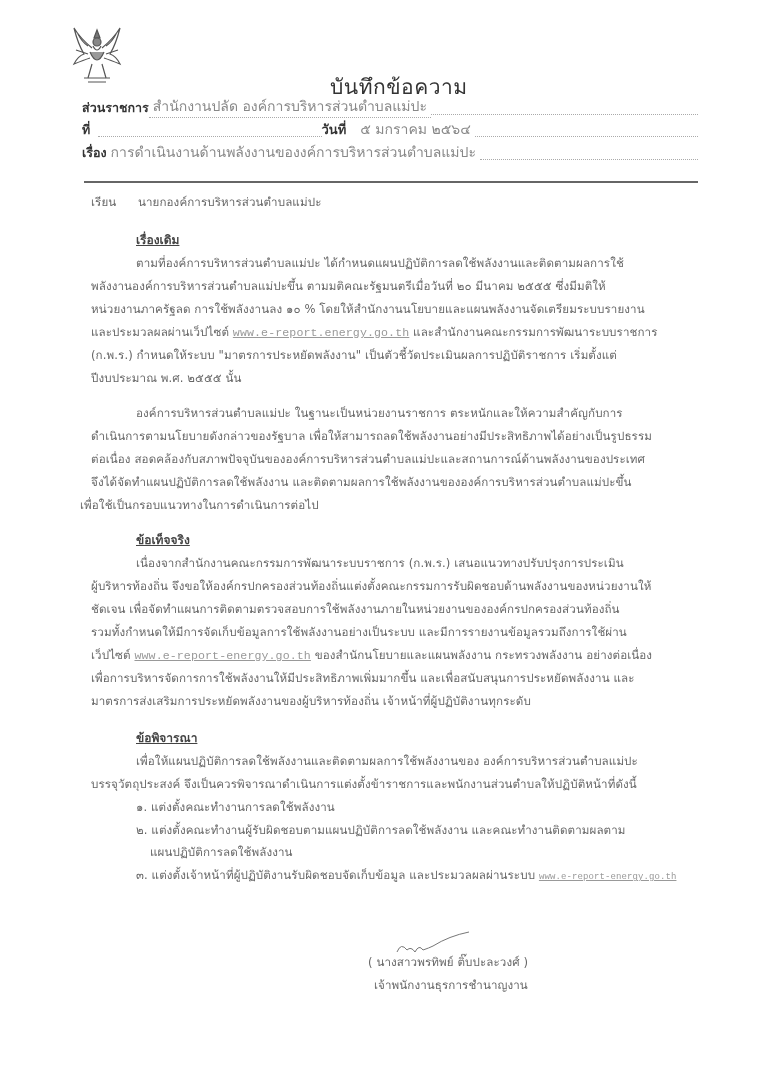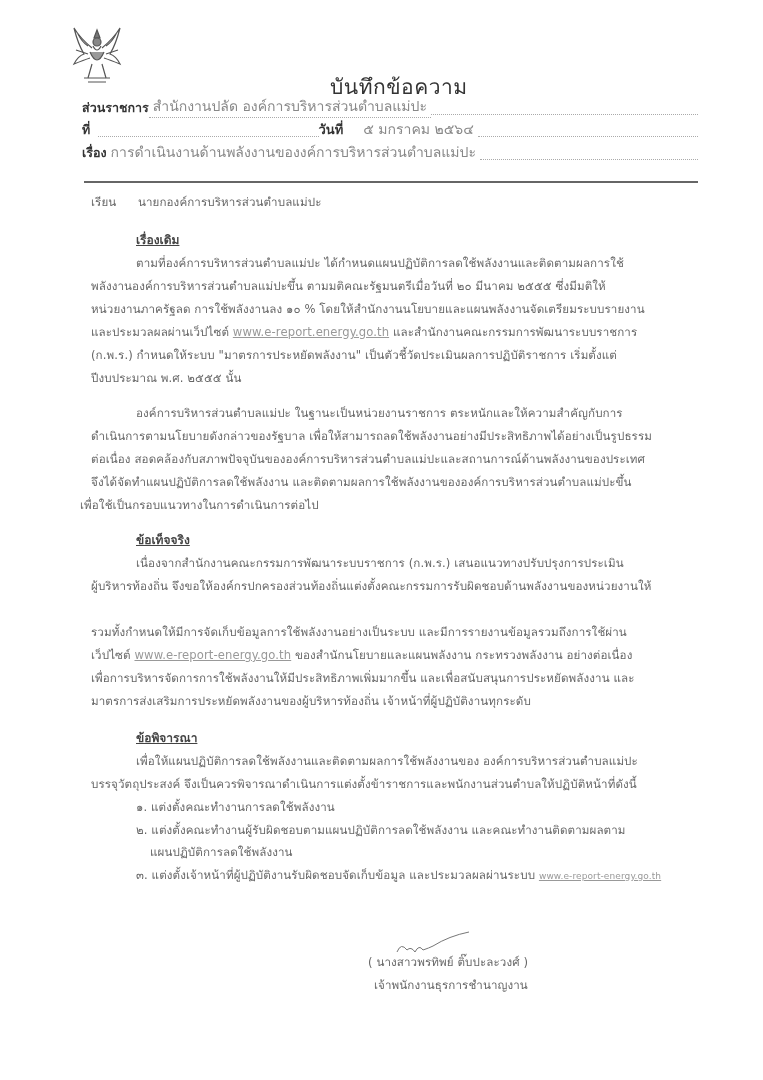--- a/index.html
+++ b/index.html
@@ -8,21 +8,21 @@
   .page { position:absolute; left:0; top:0; width:700px; height:1080px; }
   .garuda { position:absolute; left:70px; top:24px; width:54px; height:62px; }
   .title { position:absolute; left:330px; top:70px; font-size:21px; color:#333; font-weight:normal; letter-spacing:0.5px; }
   .hdr-row { position:absolute; left:82px; height:20px; display:flex; align-items:flex-end; font-size:12px; }
   .hdr-label { font-weight:bold; color:#333; font-size:12.5px; white-space:nowrap; }
   .hdr-value { color:#888; white-space:nowrap; padding:0 4px; font-size:14px; }
   .dots { flex:1; border-bottom:1px dotted #aaa; margin-bottom:3px; }
   .hr { position:absolute; left:84px; top:181px; width:614px; height:2px; background:#666; }
   .line { position:absolute; font-size:11.6px; color:#666; white-space:nowrap; letter-spacing:0.1px; }
   .heading { position:absolute; font-size:12px; color:#444; text-decoration:underline; font-weight:bold; }
-  .link { color:#999; text-decoration:underline; }
+  .link { color:#999; text-decoration:underline;font-family:Liberation Mono, monospace; }
   .sig { position:absolute; left:393px; top:928px; width:80px; height:30px; }
 </style>
 </head>
 <body>
 
 <div class="page">
 
   <svg class="garuda" viewBox="0 0 54 62">
     <g fill="none" stroke="#555" stroke-width="1.2">
       <path d="M27 6 L24 14 L30 14 Z" fill="#777"></path>
@@ -44,21 +44,21 @@
     <span class="hdr-label">ส่วนราชการ</span>
     <span class="hdr-value" style="border-bottom:1px dotted #aaa;">สำนักงานปลัด   องค์การบริหารส่วนตำบลแม่ปะ</span>
     <span class="dots"></span>
   </div>
 
   <div class="hdr-row" style="top:120px; width:616px;">
     <span class="hdr-label">ที่</span>
     <span class="hdr-value"></span>
     <span class="dots" style="max-width:340px;"></span>
     <span class="hdr-label" style="font-size:13px;">วันที่</span>
-    <span class="hdr-value" style="padding-left:20px;margin-top:36px;">๕  มกราคม  ๒๕๖๔</span>
+    <span class="hdr-value" style="padding-left:14px;margin-top:36px;">๕  มกราคม  ๒๕๖๔</span>
     <span class="dots"></span>
   </div>
 
   <div class="hdr-row" style="top:143px; width:616px;">
     <span class="hdr-label">เรื่อง</span>
     <span class="hdr-value">การดำเนินงานด้านพลังงานของงค์การบริหารส่วนตำบลแม่ปะ</span>
     <span class="dots"></span>
   </div>
 
   <div class="hr"></div>
@@ -82,20 +82,21 @@
 
   <div class="line" style="left:136px; top:404px;">องค์การบริหารส่วนตำบลแม่ปะ  ในฐานะเป็นหน่วยงานราชการ  ตระหนักและให้ความสำคัญกับการ</div>
   <div class="line" style="left:91px; top:427px;">ดำเนินการตามนโยบายดังกล่าวของรัฐบาล  เพื่อให้สามารถลดใช้พลังงานอย่างมีประสิทธิภาพได้อย่างเป็นรูปธรรม</div>
   <div class="line" style="left:91px; top:450px;">ต่อเนื่อง  สอดคล้องกับสภาพปัจจุบันขององค์การบริหารส่วนตำบลแม่ปะและสถานการณ์ด้านพลังงานของประเทศ</div>
   <div class="line" style="left:91px; top:473px;">จึงได้จัดทำแผนปฏิบัติการลดใช้พลังงาน   และติดตามผลการใช้พลังงานขององค์การบริหารส่วนตำบลแม่ปะขึ้น</div>
   <div class="line" style="left:80px; top:496px;">เพื่อใช้เป็นกรอบแนวทางในการดำเนินการต่อไป</div>
 
   <div class="heading" style="left:136px; top:530px;">ข้อเท็จจริง</div>
   <div class="line" style="left:136px; top:554px;">เนื่องจากสำนักงานคณะกรรมการพัฒนาระบบราชการ (ก.พ.ร.)  เสนอแนวทางปรับปรุงการประเมิน</div>
   <div class="line" style="left:91px; top:577px;">ผู้บริหารท้องถิ่น  จึงขอให้องค์กรปกครองส่วนท้องถิ่นแต่งตั้งคณะกรรมการรับผิดชอบด้านพลังงานของหน่วยงานให้</div>
+  <div class="line" style="left:91px; top:600px;">ชัดเจน    เพื่อจัดทำแผนการติดตามตรวจสอบการใช้พลังงานภายในหน่วยงานขององค์กรปกครองส่วนท้องถิ่น</div>
   <div class="line" style="left:91px; top:623px;">รวมทั้งกำหนดให้มีการจัดเก็บข้อมูลการใช้พลังงานอย่างเป็นระบบ   และมีการรายงานข้อมูลรวมถึงการใช้ผ่าน</div>
   <div class="line" style="left:91px; top:646px;">
     <span>เว็ปไซต์</span>
     <span class="link">www.e-report-energy.go.th</span><span>  ของสำนักนโยบายและแผนพลังงาน กระทรวงพลังงาน  อย่างต่อเนื่อง</span>
   </div>
   <div class="line" style="left:91px; top:669px;">เพื่อการบริหารจัดการการใช้พลังงานให้มีประสิทธิภาพเพิ่มมากขึ้น   และเพื่อสนับสนุนการประหยัดพลังงาน  และ</div>
   <div class="line" style="left:91px; top:692px;">มาตรการส่งเสริมการประหยัดพลังงานของผู้บริหารท้องถิ่น เจ้าหน้าที่ผู้ปฏิบัติงานทุกระดับ</div>
 
   <div class="heading" style="left:136px; top:728px;">ข้อพิจารณา</div>
   <div class="line" style="left:136px; top:752px;">เพื่อให้แผนปฏิบัติการลดใช้พลังงานและติดตามผลการใช้พลังงานของ องค์การบริหารส่วนตำบลแม่ปะ</div>

